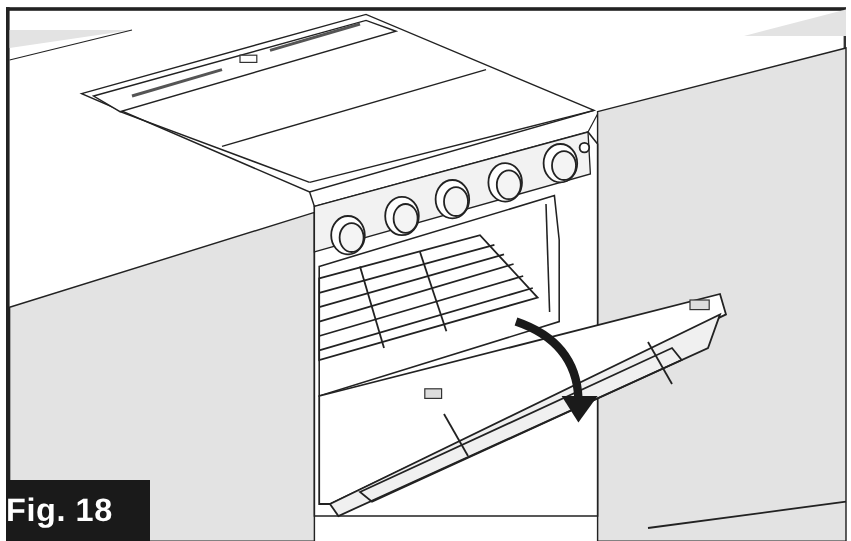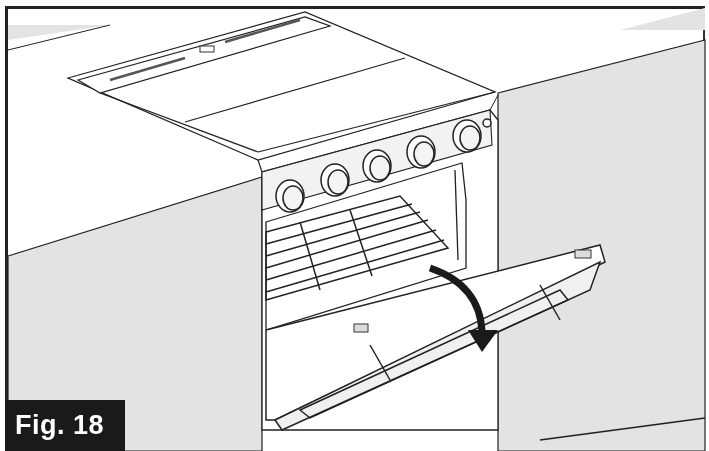--- a/index.html
+++ b/index.html
@@ -1,19 +1,19 @@
 <!DOCTYPE html>
 <html><head>
   <meta charset="utf-8">
   <style>
     html, body { margin: 0; padding: 0; background: #ffffff; }
     body { width: 709px; height: 451px; overflow: hidden; position: relative; font-family: "Liberation Sans", sans-serif; }
     .frame { position: absolute; left: 5px; top: 6px; width: 700px; height: 441px; border-top: 3px solid #222; border-left: 3px solid #222; border-right: 2px solid #333; box-sizing: border-box; background: #fff; overflow: hidden; }
     svg.illus { position: absolute; left: 0; top: 0; }
-    .fig-label { position: absolute; left: 5px; top: 400px; width: 120px; height: 51px; background: #1a1a1a; color: #fff; font-weight: bold; font-size: 27px; line-height: 51px; padding-left: 10px; box-sizing: border-box; letter-spacing: 0.5px; }
+    .fig-label { position: absolute; left: 5px; top: 400px; width: 120px; height: 51px; background: #1a1a1a; color: #fff; font-weight: bold; font-size: 27px; line-height: 51px; padding-left: 0; box-sizing: border-box; letter-spacing: 0.5px; }
   </style>
 </head>
 <body>
 
 <div class="frame"></div>
 
 <svg class="illus" width="709" height="451" viewBox="0 0 709 451">
 
   <g>
     <polygon points="8,50 8,40 110,25 8,25" fill="#e3e3e3"></polygon>

